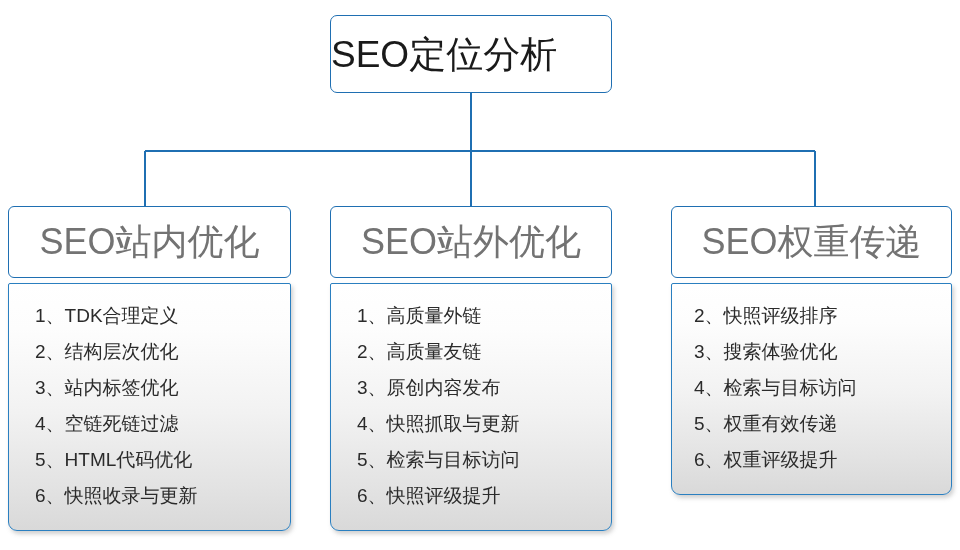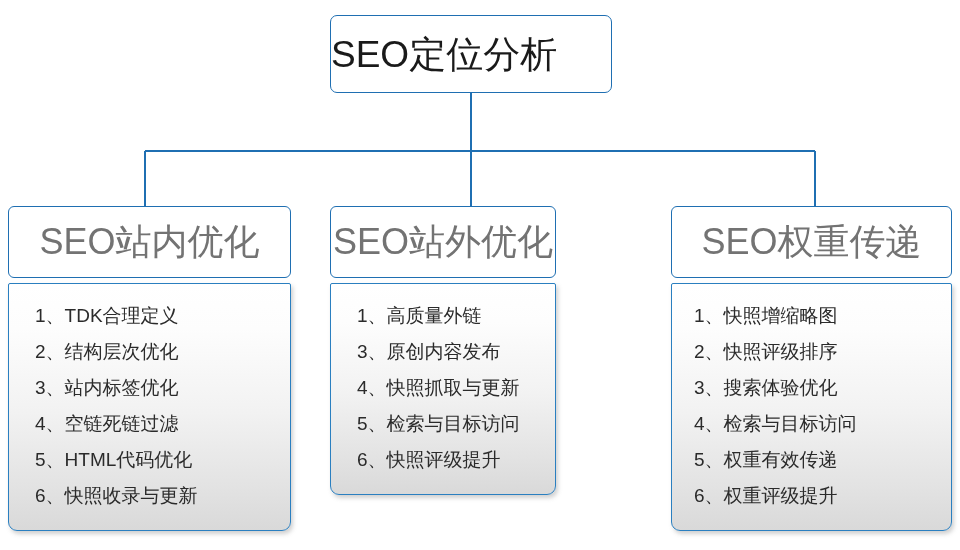--- a/index.html
+++ b/index.html
@@ -55,21 +55,21 @@
     color: #1a1a1a;
     white-space: nowrap;
   }
 
   
   .branch {
     position: absolute;
     top: 206px;
   }
   .branch-1 { left: 8px;   width: 283px; }
-  .branch-2 { left: 330px; width: 226px; }
+  .branch-2 { left: 330px; width: 282px; }
   .branch-3 { left: 671px; width: 281px; }
 
   .branch-head {
     box-sizing: border-box;
     height: 72px;
     border: 1.6px solid #1f6fb2;
     border-radius: 6px;
     background: #ffffff;
     display: flex;
     align-items: center;
@@ -162,20 +162,23 @@
   <div class="branch branch-2">
     <div class="branch-head">
       <div class="branch-head-label">SEO站外优化</div>
     </div>
     <div class="branch-body">
       <ul class="item-list">
         <li class="item">
           <span class="item-index">1、</span><span class="item-text">高质量外链</span>
         </li>
         <li class="item">
+          <span class="item-index">2、</span><span class="item-text">高质量友链</span>
+        </li>
+        <li class="item">
           <span class="item-index">3、</span><span class="item-text">原创内容发布</span>
         </li>
         <li class="item">
           <span class="item-index">4、</span><span class="item-text">快照抓取与更新</span>
         </li>
         <li class="item">
           <span class="item-index">5、</span><span class="item-text">检索与目标访问</span>
         </li>
         <li class="item">
           <span class="item-index">6、</span><span class="item-text">快照评级提升</span>
@@ -184,23 +187,20 @@
     </div>
   </div>
 
   <div class="branch branch-3">
     <div class="branch-head">
       <div class="branch-head-label">SEO权重传递</div>
     </div>
     <div class="branch-body">
       <ul class="item-list">
         <li class="item">
-          <span class="item-index">1、</span><span class="item-text">快照增缩略图</span>
-        </li>
-        <li class="item">
           <span class="item-index">2、</span><span class="item-text">快照评级排序</span>
         </li>
         <li class="item">
           <span class="item-index">3、</span><span class="item-text">搜索体验优化</span>
         </li>
         <li class="item">
           <span class="item-index">4、</span><span class="item-text">检索与目标访问</span>
         </li>
         <li class="item">
           <span class="item-index">5、</span><span class="item-text">权重有效传递</span>

